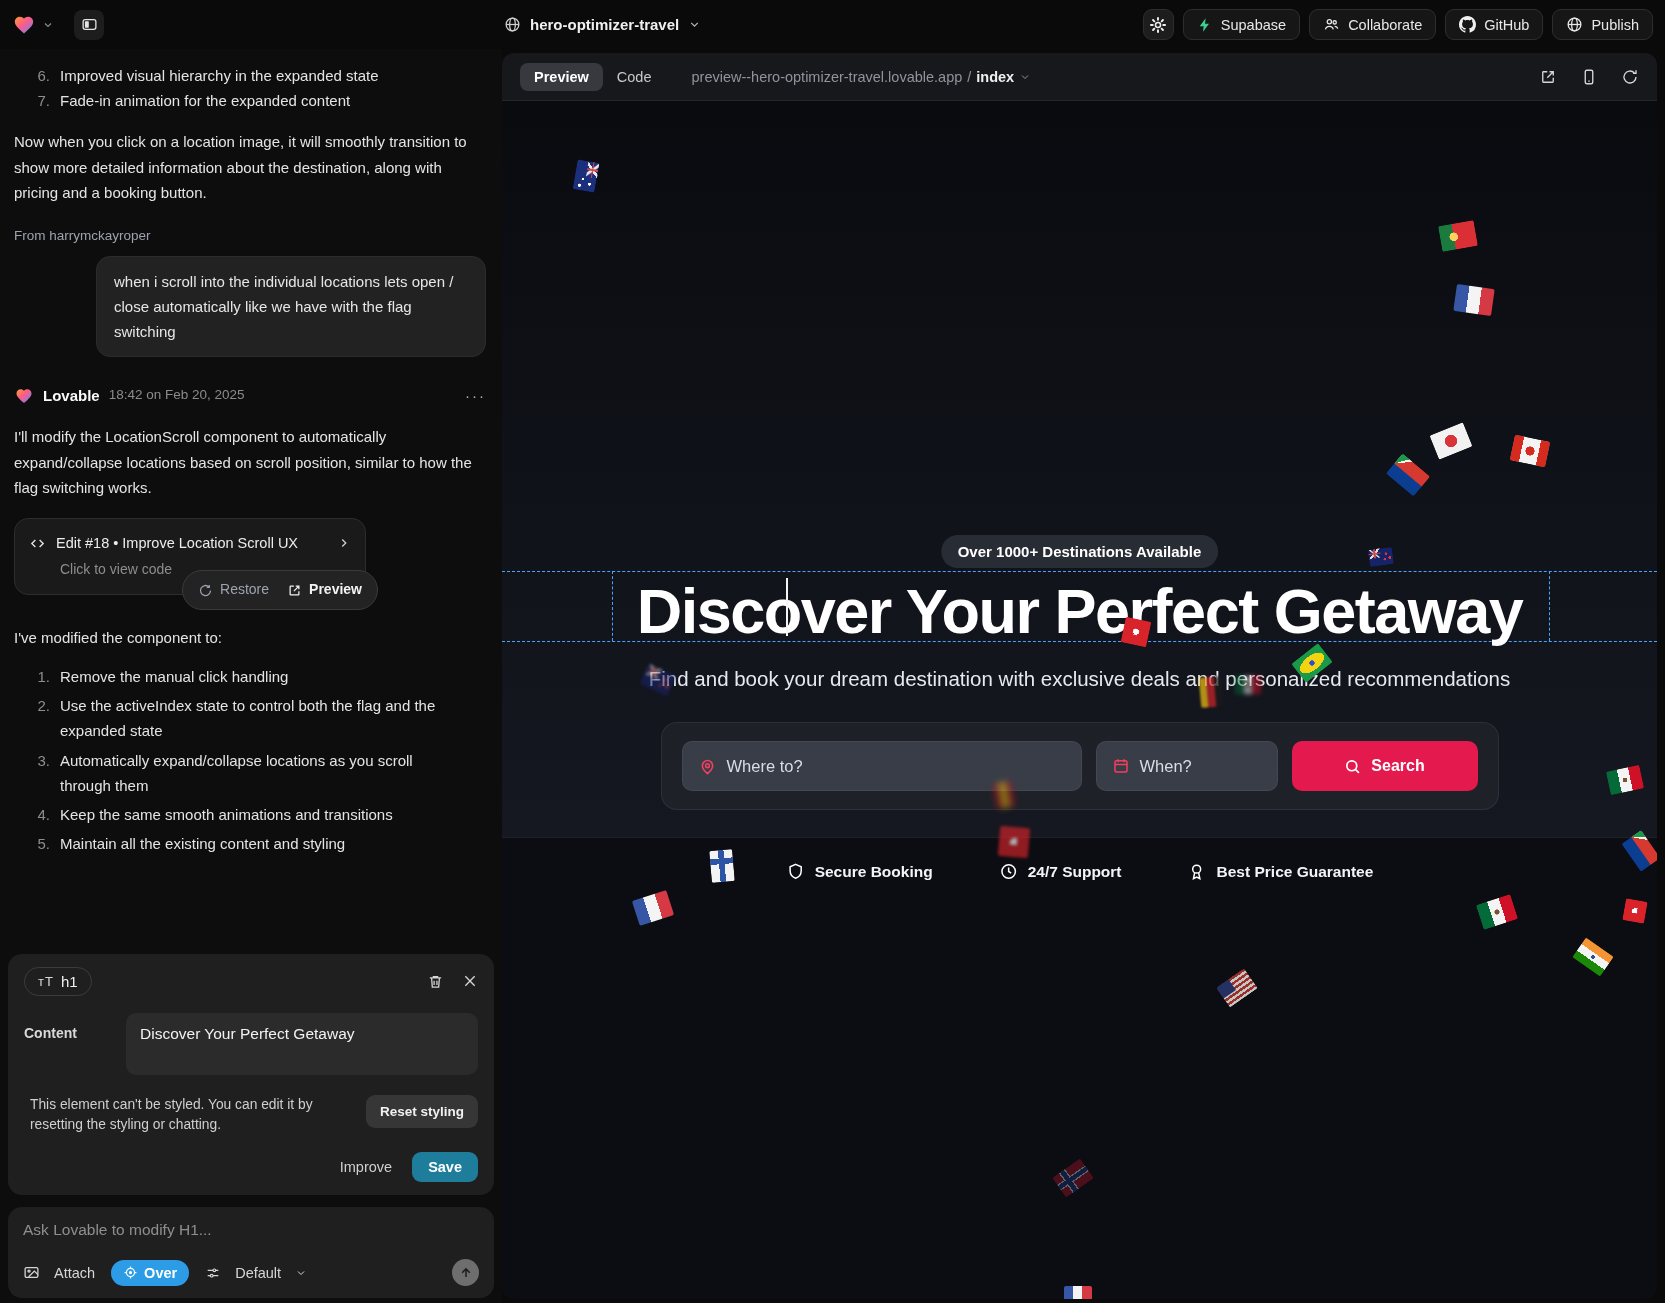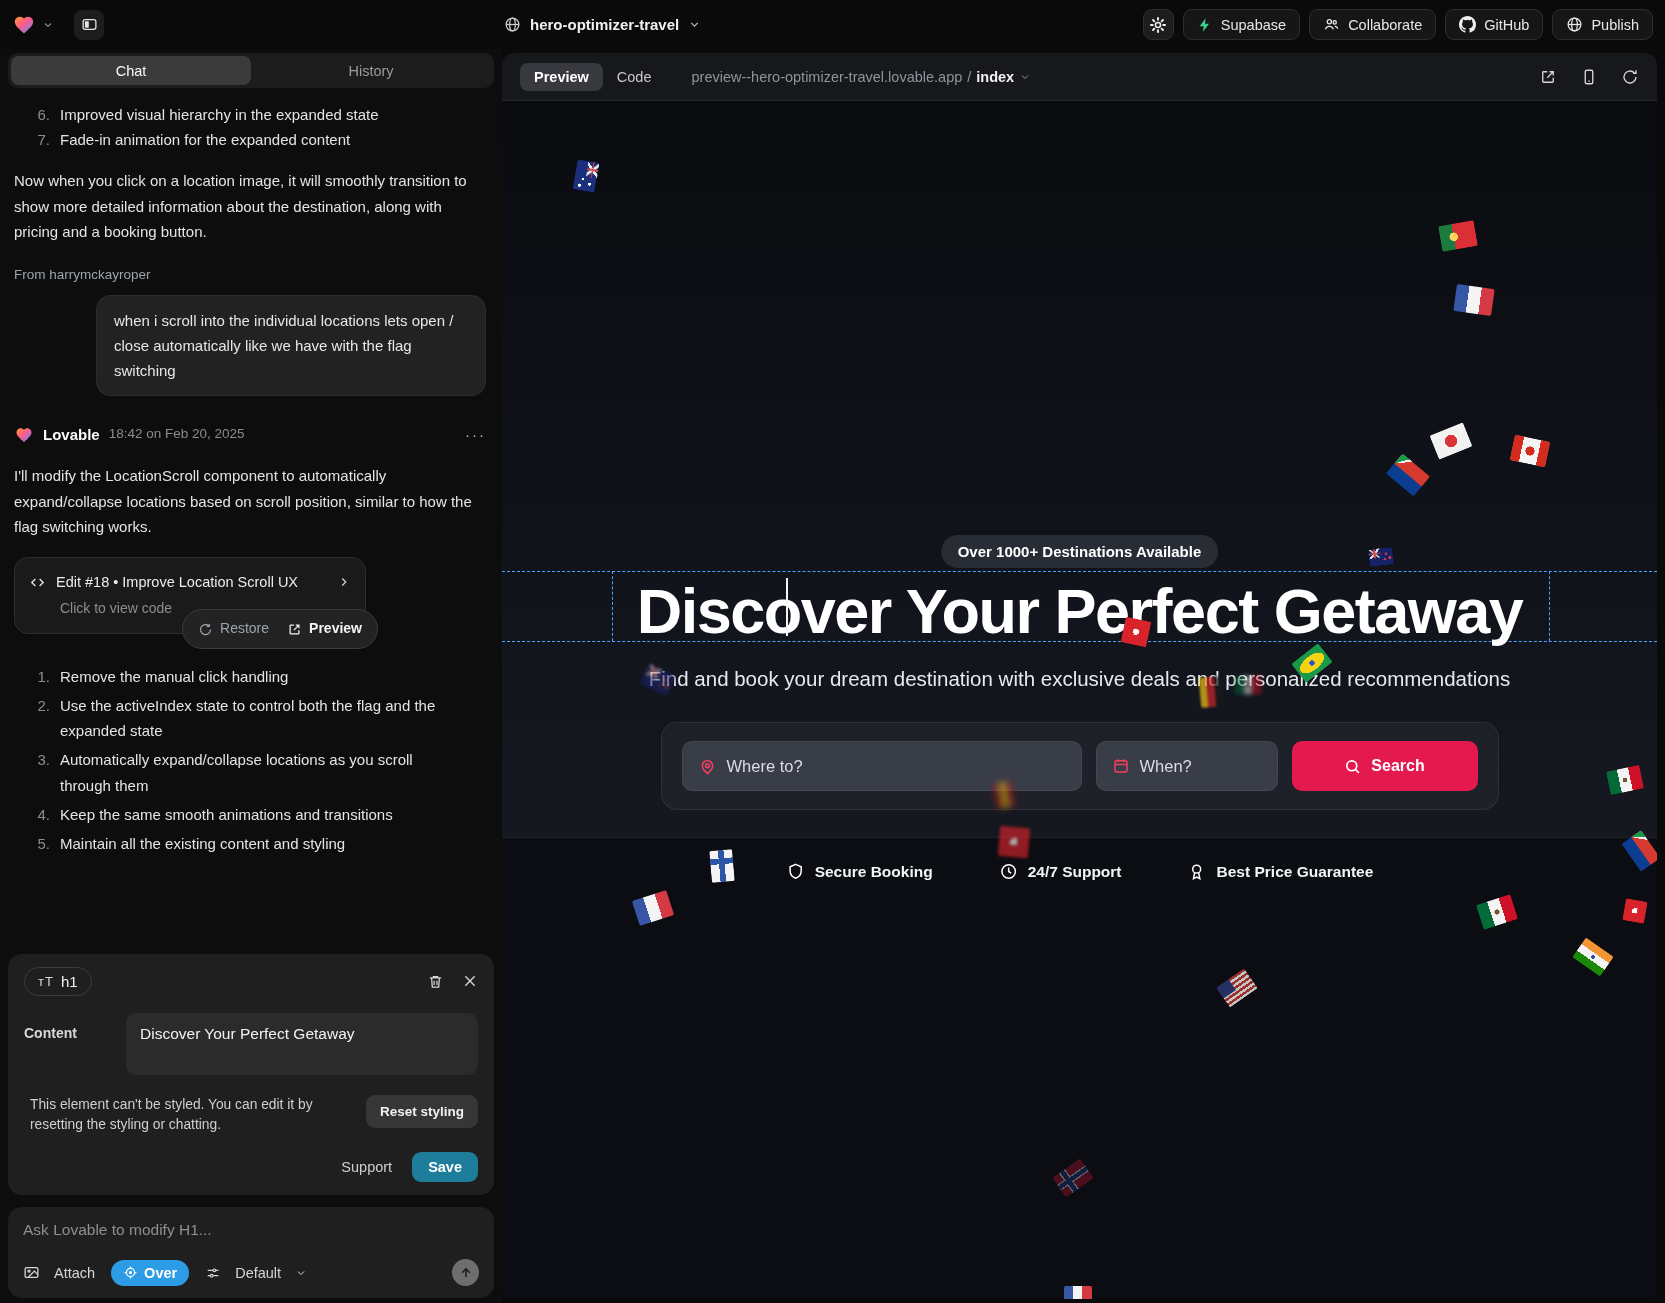--- a/index.html
+++ b/index.html
@@ -250,24 +250,20 @@
             <path d="M3 12h18"></path>
           </svg>
         <span>Publish</span>
       </div>
     </div>
   </header>
 
   <div class="main">
 
     <aside class="sidebar">
-      <div class="seg">
-        <div class="seg-item active">Chat</div>
-        <div class="seg-item">History</div>
-      </div>
 
       <div class="chat">
         <div>
             <div class="oli">
               <span class="num">6.</span>
               <span class="txt">Improved visual hierarchy in the expanded state</span>
             </div>
             <div class="oli">
               <span class="num">7.</span>
               <span class="txt">Fade-in animation for the expanded content</span>
@@ -311,20 +307,21 @@
             <span class="pill-act lit">
               <svg width="15" height="15" viewBox="0 0 24 24" fill="none" stroke="currentColor" stroke-width="2">
                   <path d="M14 5h5v5M19 5l-8 8"></path>
                   <path d="M19 13v5a1 1 0 01-1 1H6a1 1 0 01-1-1V6a1 1 0 011-1h5"></path>
                 </svg>
               <span>Preview</span>
             </span>
           </div>
         </div>
 
+        <div class="para">I've modified the component to:</div>
         <div class="ol-bottom">
             <div class="oli">
               <span class="num">1.</span>
               <span class="txt">Remove the manual click handling</span>
             </div>
             <div class="oli">
               <span class="num">2.</span>
               <span class="txt">Use the activeIndex state to control both the flag and the expanded state</span>
             </div>
             <div class="oli">
@@ -362,21 +359,21 @@
         </div>
         <div class="ed-content">
           <div class="ed-label">Content</div>
           <div class="ed-box">Discover Your Perfect Getaway</div>
         </div>
         <div class="ed-note-row">
           <div class="ed-note">This element can't be styled. You can edit it by resetting the styling or chatting.</div>
           <div class="reset-btn">Reset styling</div>
         </div>
         <div class="ed-actions">
-          <span class="discard">Support</span>
+          <span class="discard">Improve</span>
           <span class="save-btn">Save</span>
         </div>
       </div>
 
       <div class="input-panel">
         <div class="input-ph">Ask Lovable to modify H1...</div>
         <div class="input-row">
           <span class="in-act">
             <svg width="17" height="17" viewBox="0 0 24 24" fill="none" stroke="currentColor" stroke-width="1.8">
                 <rect x="3" y="5" width="18" height="14" rx="2"></rect>

